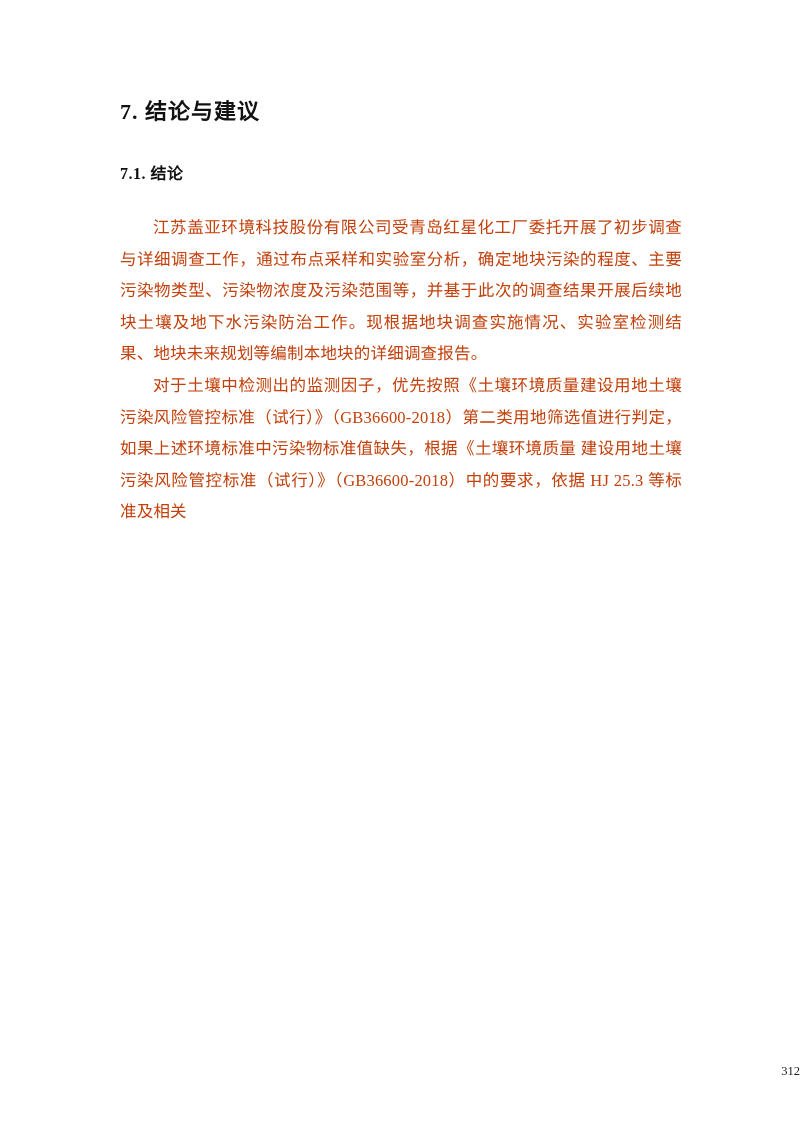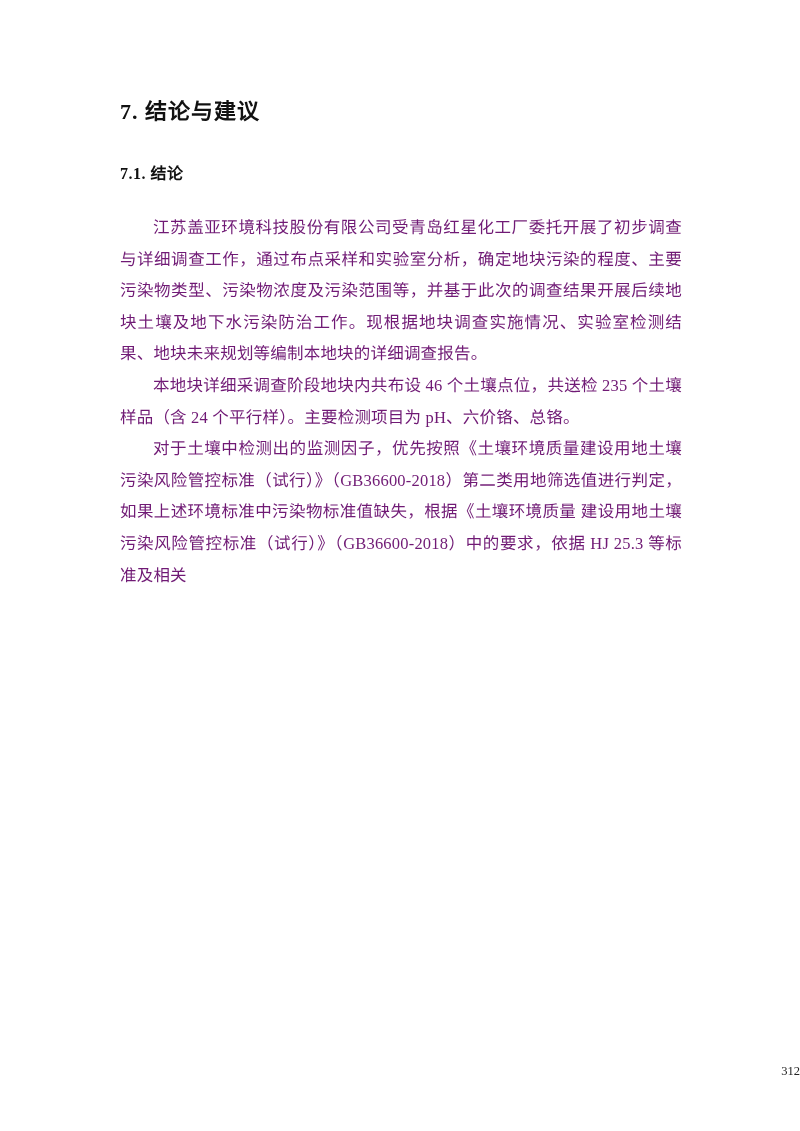--- a/index.html
+++ b/index.html
@@ -44,21 +44,21 @@
     color: #111111;
   }
 
   p.para {
     font-size: 16.5px;
     line-height: 31.6px;
     text-align: justify;
     text-justify: inter-ideograph;
     text-indent: 2em;
     letter-spacing: 0.2px;
-    color: #701a75;
+    color: #c2410c;
   }
 
   .footer {
     position: absolute;
     left: 0;
     bottom: 52px;
     width: 100%;
     text-align: right;
     font-size: 12.5px;
     color: #222222;
@@ -68,20 +68,19 @@
 </head>
 <body>
 
 <div class="page">
   <div class="content">
     <h1 class="chapter-heading">7. 结论与建议</h1>
 
     <h2 class="section-heading">7.1. 结论</h2>
 
     <p class="para">江苏盖亚环境科技股份有限公司受青岛红星化工厂委托开展了初步调查与详细调查工作，通过布点采样和实验室分析，确定地块污染的程度、主要污染物类型、污染物浓度及污染范围等，并基于此次的调查结果开展后续地块土壤及地下水污染防治工作。现根据地块调查实施情况、实验室检测结果、地块未来规划等编制本地块的详细调查报告。</p>
-    <p class="para">本地块详细采调查阶段地块内共布设 46 个土壤点位，共送检 235 个土壤样品（含 24 个平行样）。主要检测项目为 pH、六价铬、总铬。</p>
     <p class="para">对于土壤中检测出的监测因子，优先按照《土壤环境质量建设用地土壤污染风险管控标准（试行）》（GB36600-2018）第二类用地筛选值进行判定，如果上述环境标准中污染物标准值缺失，根据《土壤环境质量 建设用地土壤污染风险管控标准（试行）》（GB36600-2018）中的要求，依据 HJ 25.3 等标准及相关</p>
   </div>
 
   <div class="footer">
     <span>312</span>
   </div>
 </div>
 
 </body></html>

